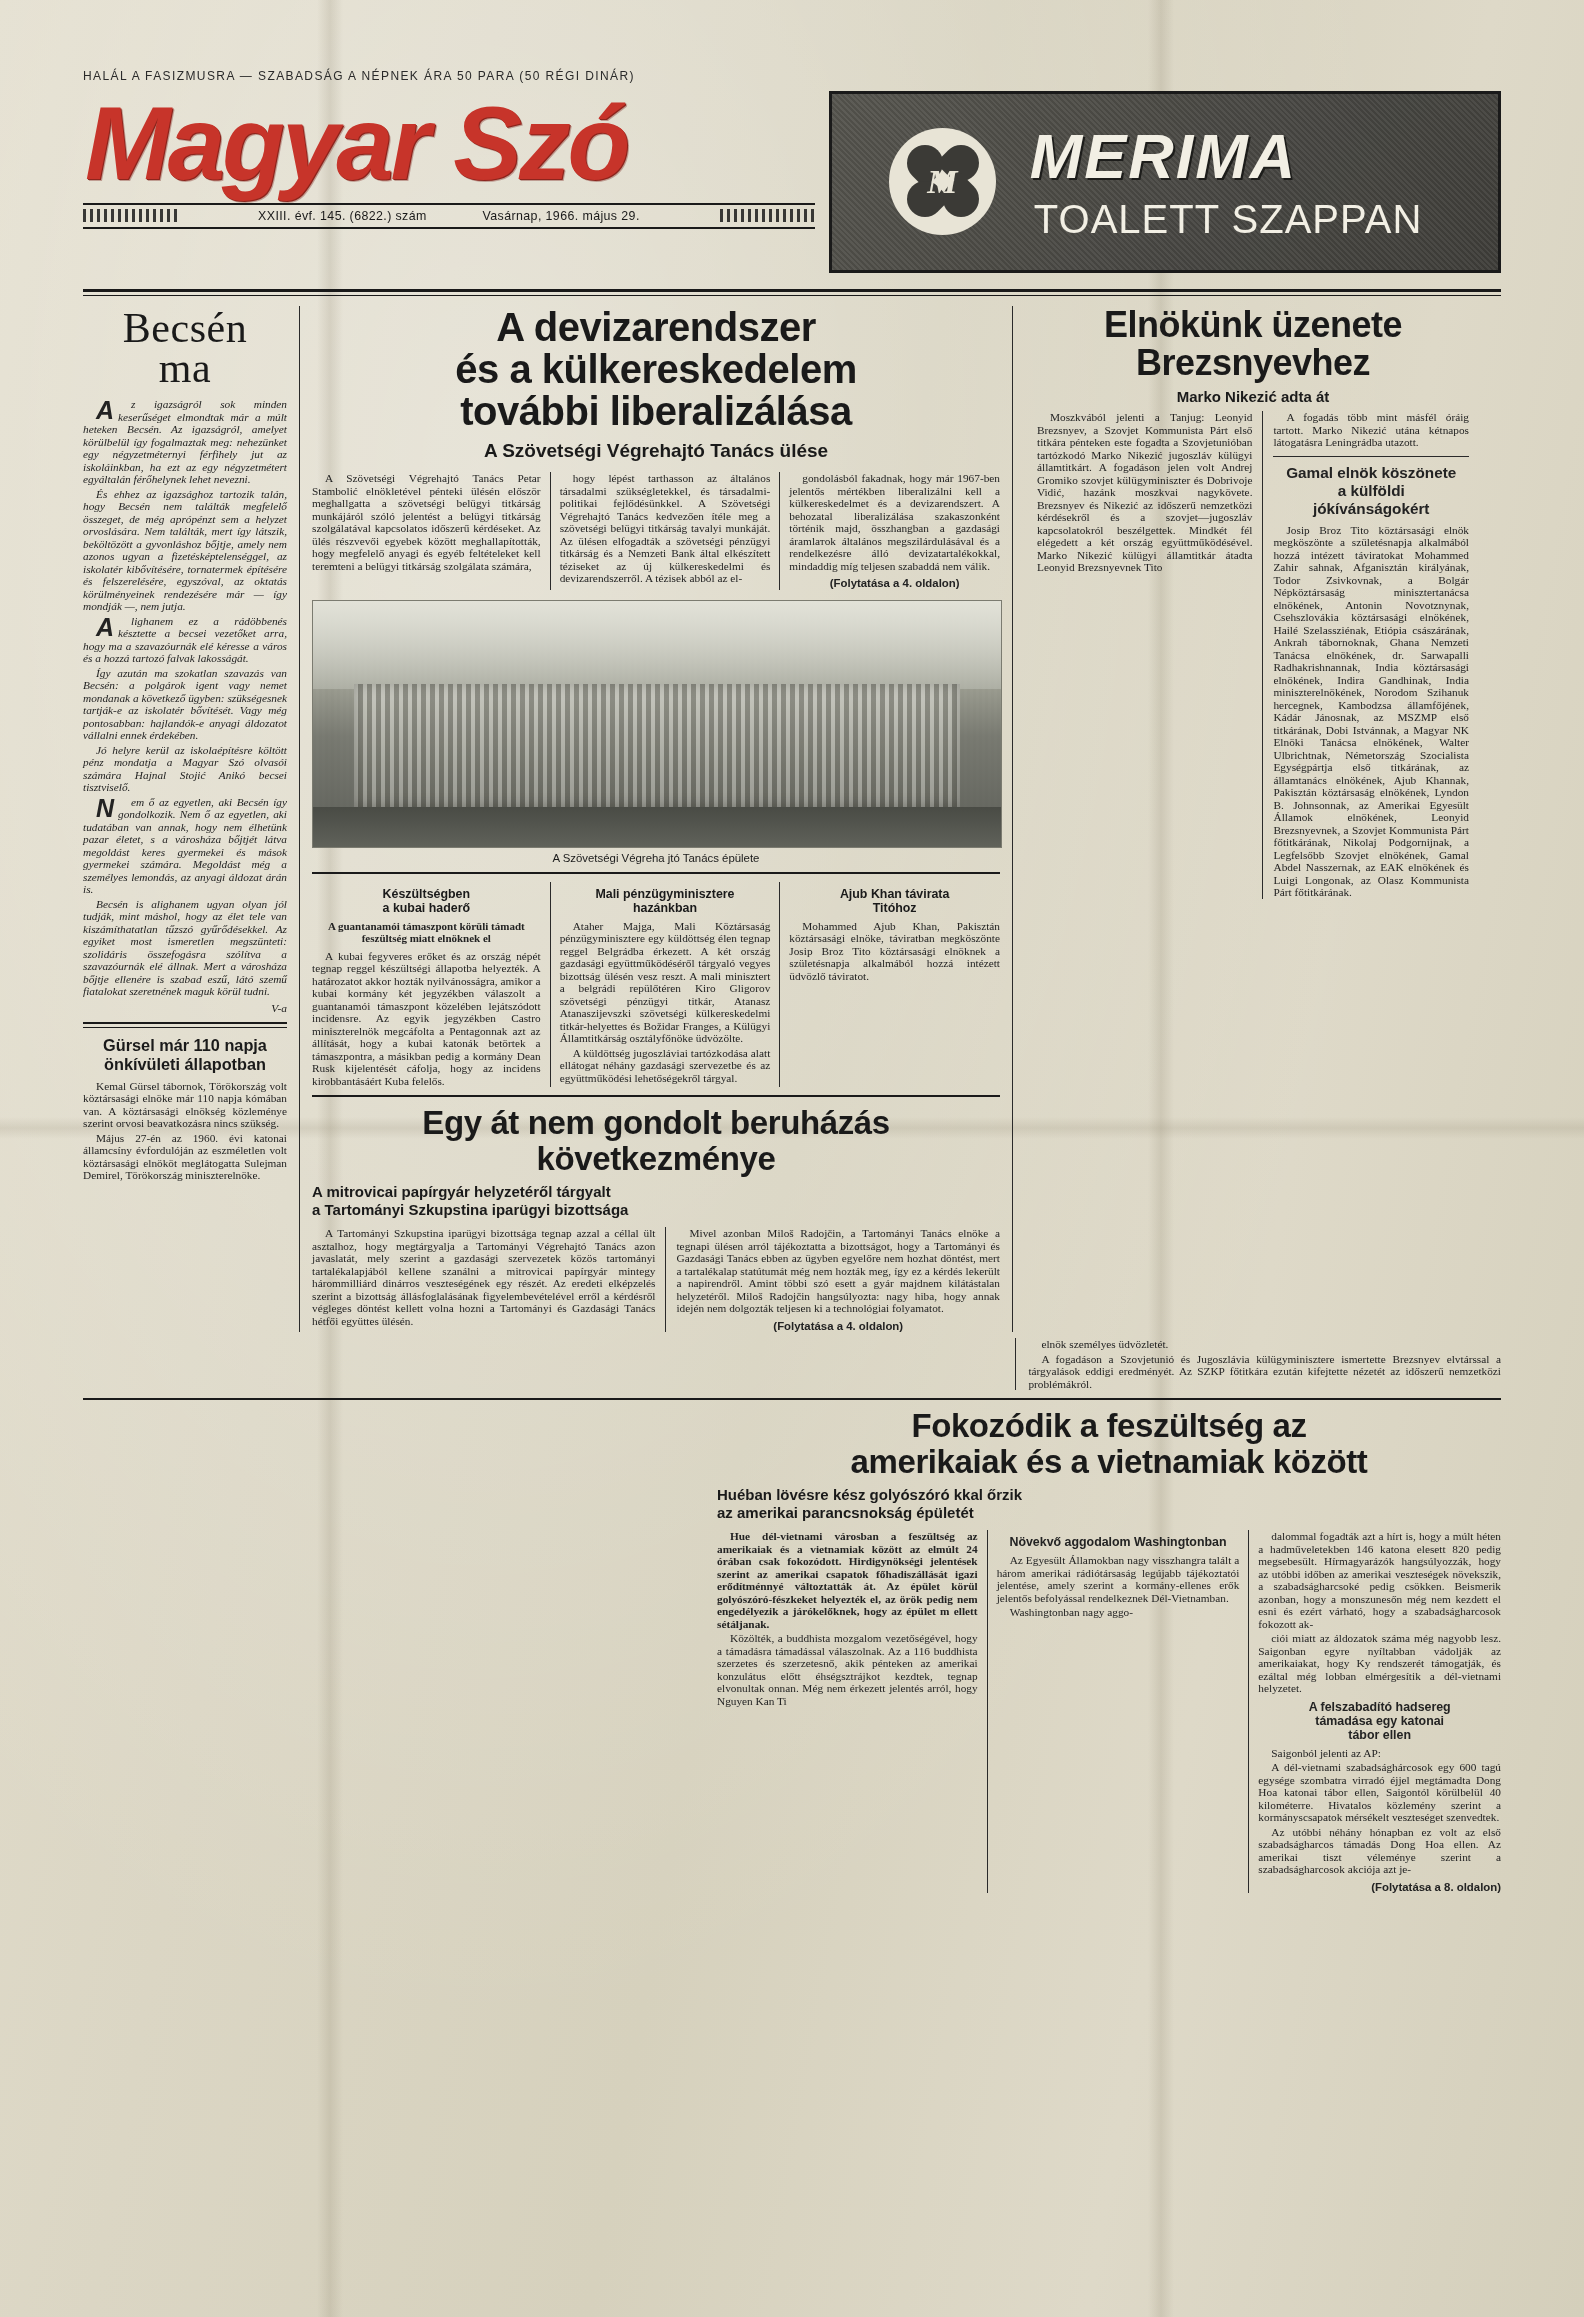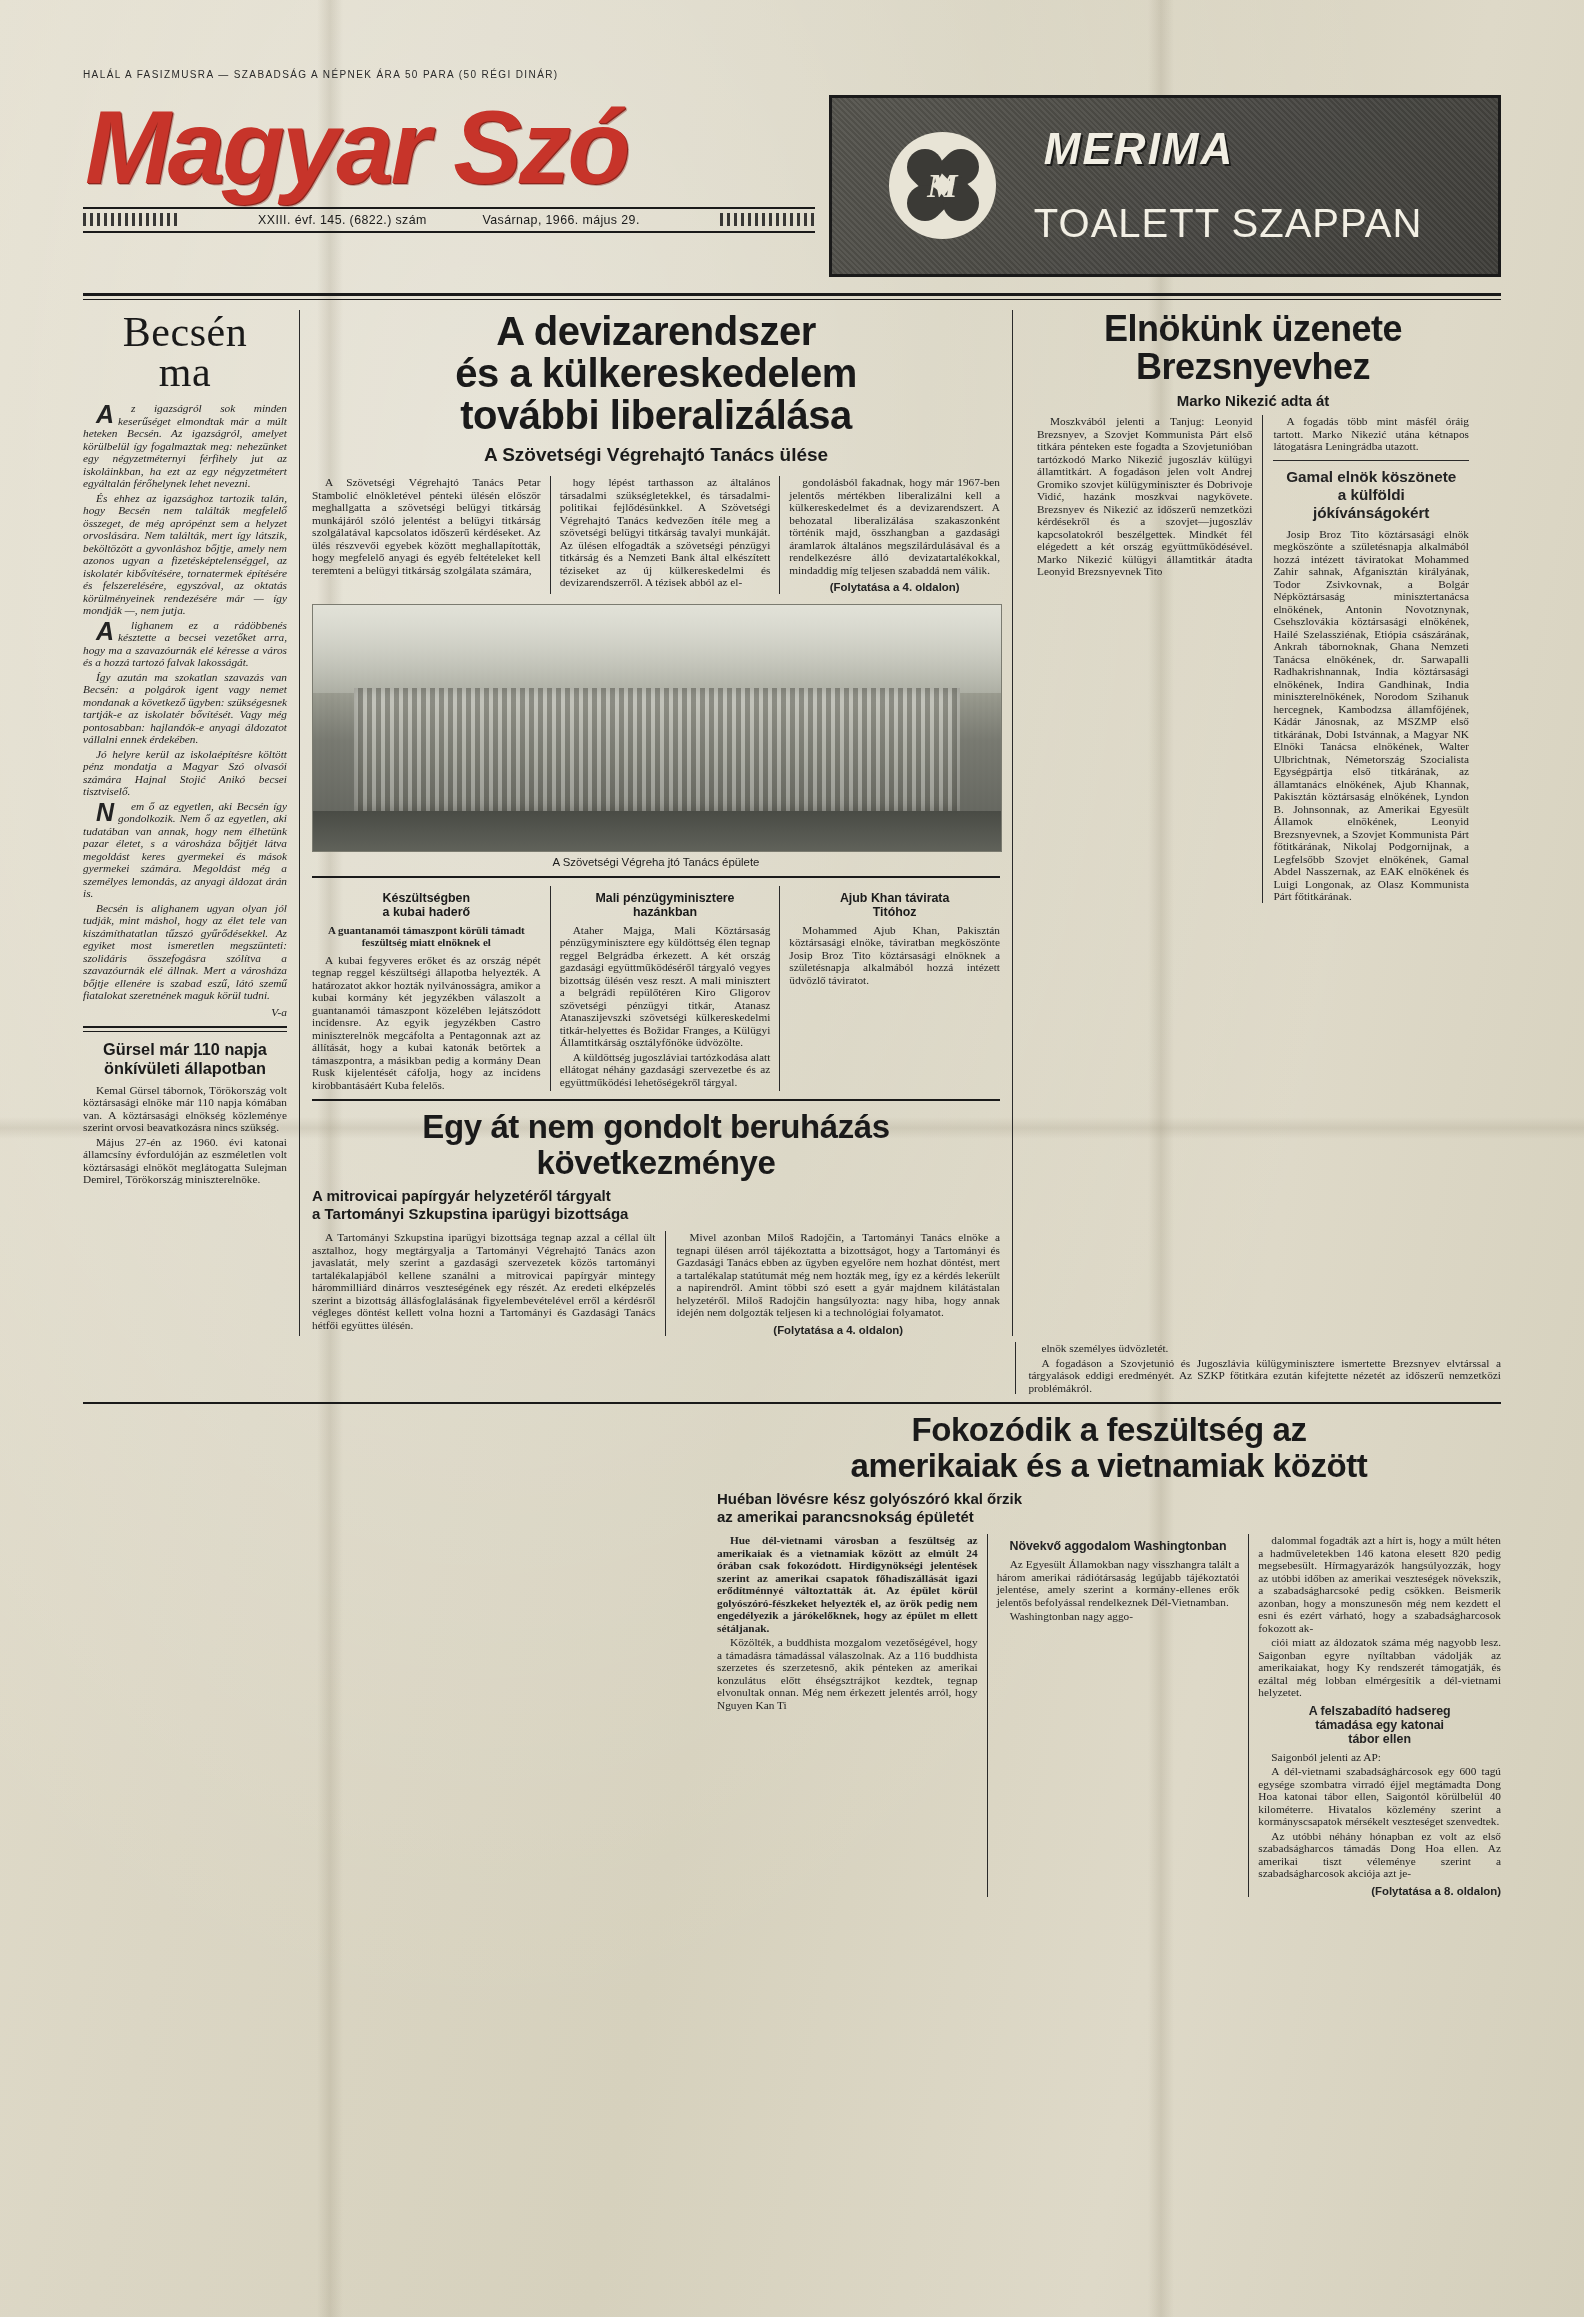--- a/index.html
+++ b/index.html
@@ -31,22 +31,22 @@
     background:linear-gradient(180deg, rgba(0,0,0,0.0), rgba(120,110,85,0.14), rgba(0,0,0,0.0));
     pointer-events:none;
   }
   .foldh.h1 { top:1117px; }
 
   .inner { position:absolute; left:83px; top:69px; width:1418px; }
 
   
   .topline {
     font-family:"Liberation Sans", sans-serif;
-    font-size:10px; letter-spacing:1.4px; color:#2a2a2a;
-    margin-bottom:15px;
+    font-size:12px; letter-spacing:1.4px; color:#2a2a2a;
+    margin-bottom:8px;
   }
   .mast-row { display:flex; align-items:flex-start; }
   .mast-left { width:735px; }
   .logo {
     font-family:"Liberation Sans", sans-serif;
     font-weight:bold; font-style:italic;
     font-size:103px; line-height:0.95;
     color:#c7342a;
     letter-spacing:-3px;
     text-shadow:1px 1px 0 #8d241c, 2px 2px 0 rgba(120,30,22,0.35);
@@ -91,23 +91,23 @@
   .ad .clover .leaf.l1 { left:5px;  top:4px;  transform:rotate(-45deg); }
   .ad .clover .leaf.l2 { left:41px; top:4px;  transform:rotate(45deg); }
   .ad .clover .leaf.l3 { left:5px;  top:40px; transform:rotate(-135deg); }
   .ad .clover .leaf.l4 { left:41px; top:40px; transform:rotate(135deg); }
   .ad .clover .mletter {
     position:absolute; left:0; right:0; top:22px; text-align:center;
     font-family:"Liberation Serif", serif; font-style:italic; font-weight:bold;
     font-size:34px; color:#e8e4d6; z-index:3;
   }
   .ad .brand {
-    position:absolute; left:212px; top:26px;
+    position:absolute; left:198px; top:26px;
     font-family:"Liberation Sans", sans-serif; font-weight:bold; font-style:italic;
-    font-size:44px; color:#f2efe4; letter-spacing:2px;
+    font-size:63px; color:#f2efe4; letter-spacing:2px;
     text-shadow:2px 2px 0 #1d1d1b;
   }
   .ad .sub {
     position:absolute; left:202px; top:103px;
     font-family:"Liberation Sans", sans-serif;
     font-size:40px; color:#f2efe4; letter-spacing:1px;
   }
 
   .rule-thick { border-top:3px solid #1a1a1a; margin-top:16px; }
   .rule-thin  { border-top:1px solid #1a1a1a; margin-top:3px; }

